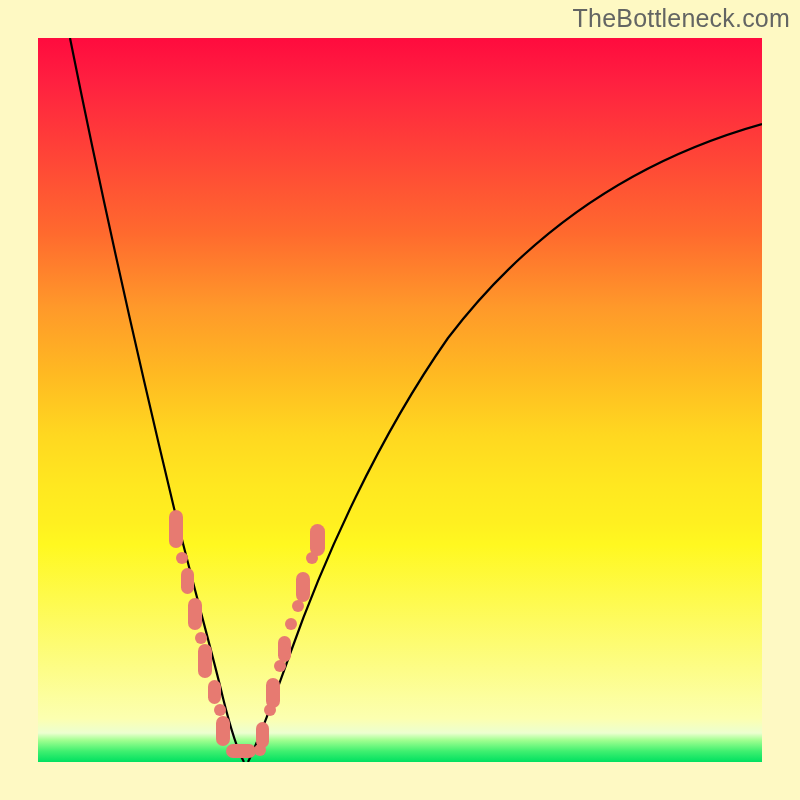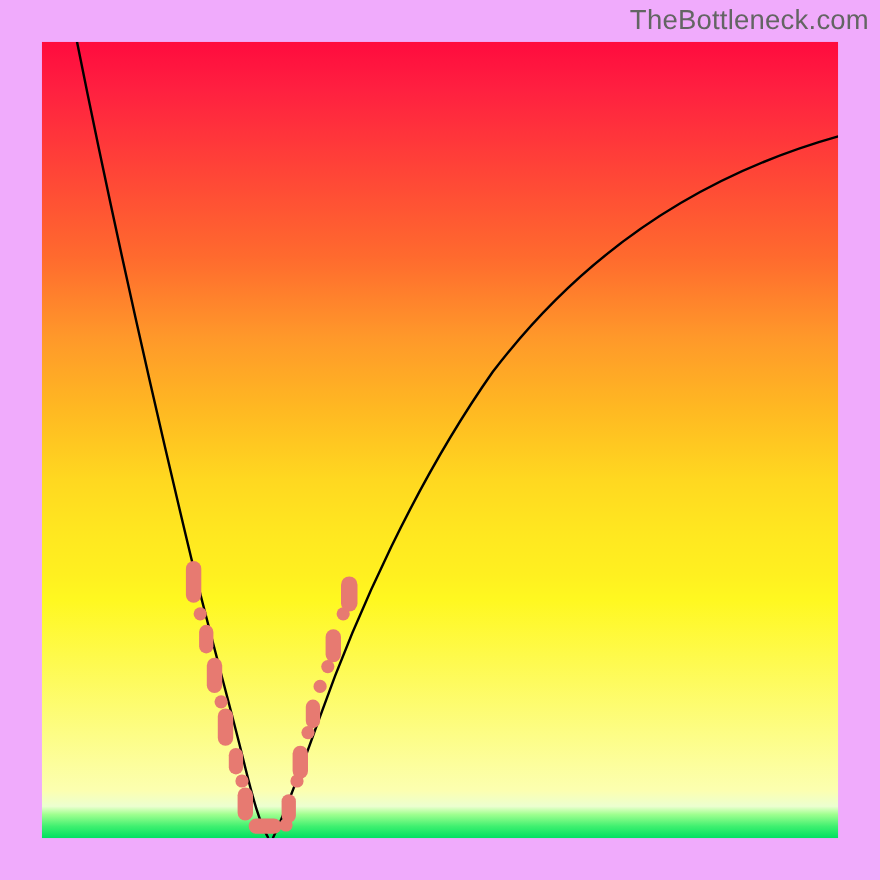--- a/index.html
+++ b/index.html
@@ -8,21 +8,21 @@
     width: 800px;
     height: 800px;
     overflow: hidden;
     background: #000;
     font-family: Arial, Helvetica, sans-serif;
   }
   .frame {
     position: absolute;
     left: 0; top: 0;
     width: 800px; height: 800px;
-    background: #f0abfc;
+    background: #fef9c3;
   }
   .plot-area {
     position: absolute;
     left: 38px;
     top: 38px;
     width: 724px;
     height: 724px;
     overflow: hidden;
   }
   .gradient-bg {

